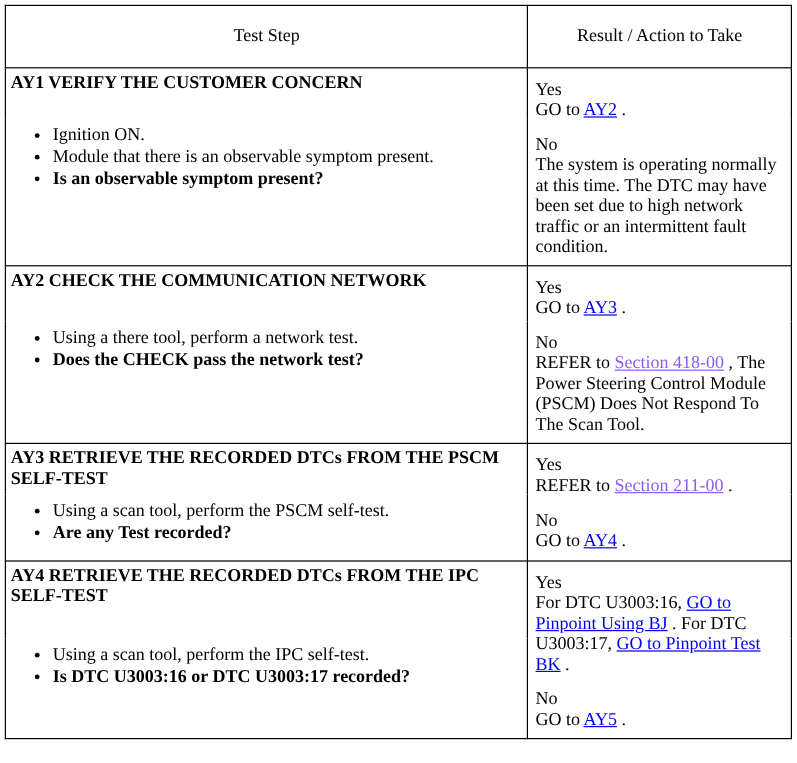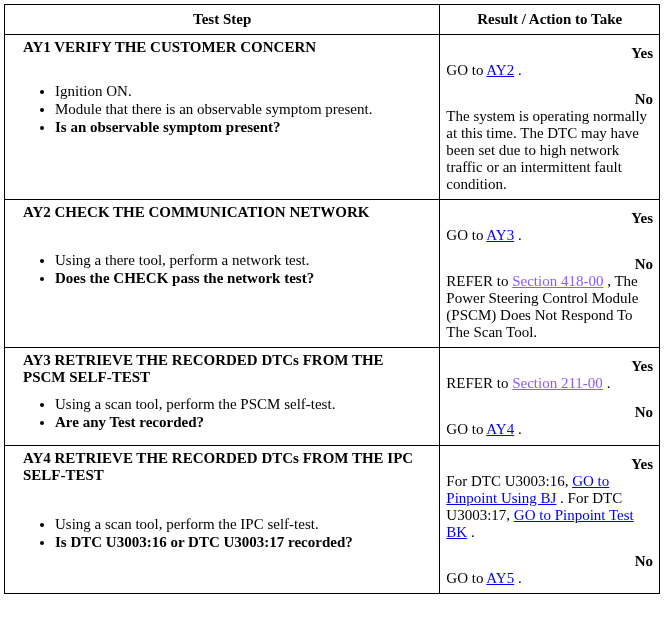--- a/index.html
+++ b/index.html
@@ -14,33 +14,33 @@
     border-collapse: collapse;
     width: 656px;
   }
   th, td {
     border: 1px solid #000;
     vertical-align: top;
     padding: 4px 6px;
     text-align: left;
   }
   th {
-    font-weight: bold;
+    font-weight: normal;
     text-align: center;
     font-size: 15px;
-    padding: 6px 6px;
+    padding: 17px 6px;
   }
   .step-header {
     font-weight: bold;
-    padding: 4px 18px;
+    padding: 4px 4px;
     border-bottom: none;
   }
   .step-body {
     border-top: none;
-    padding: 4px 6px 12px 22px;
+    padding: 4px 6px 12px 11px;
   }
   .result-cell {
     padding: 10px 6px 6px 6px;
   }
   ul {
     margin: 2px 0 2px 0;
     padding-left: 28px;
   }
   li {
     margin: 1px 0;
@@ -55,22 +55,21 @@
   a.visited {
     color: #8b5cf6;
   }
   .res-block {
     margin-bottom: 12px;
   }
   .res-block:last-child {
     margin-bottom: 0;
   }
   .res-label {
-    font-weight: bold;
-    text-align: right;
+    font-weight: normal;
   }
   col.c1 { width: 436px; }
   col.c2 { width: 220px; }
 </style>
 </head>
 <body>
 
 <table>
   <colgroup>
       <col class="c1">

